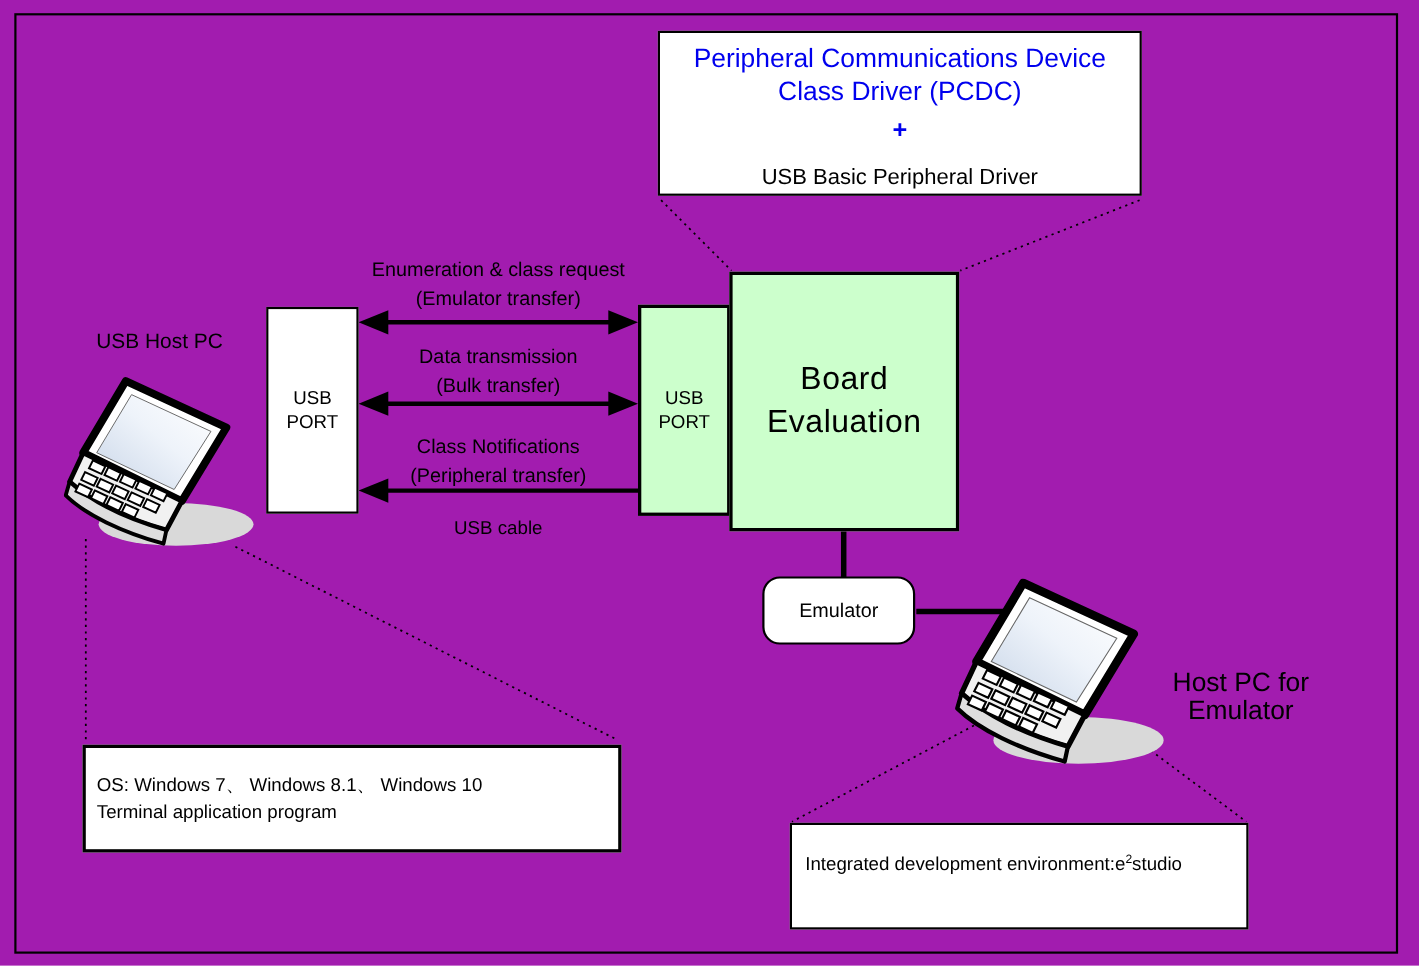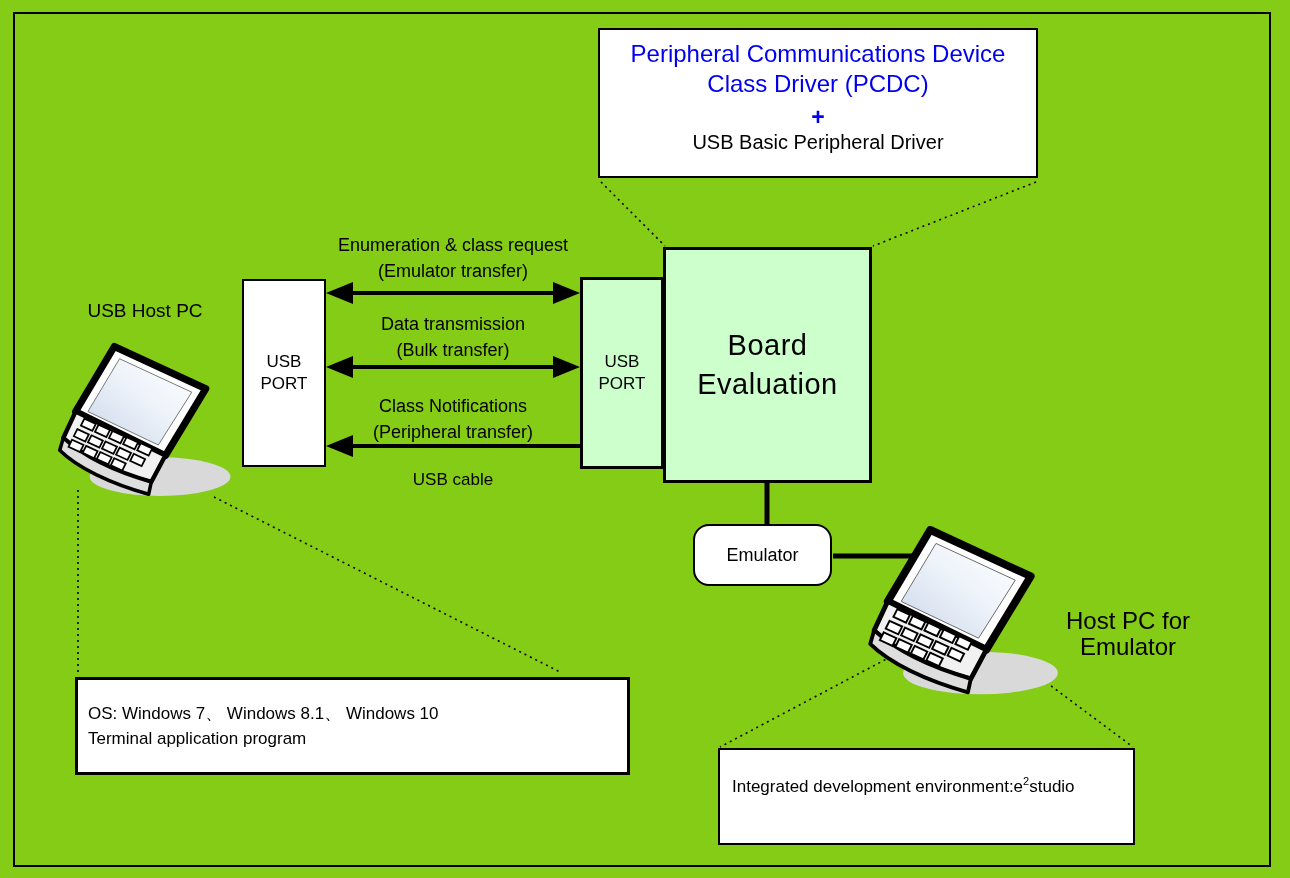--- a/index.html
+++ b/index.html
@@ -1,49 +1,49 @@
 <!DOCTYPE html>
 <html style="--accent-blue: #0000ee; --board-green: #ccffcc; --line-black: #000000;"><head>
 <meta charset="utf-8">
 <style>
   html,body { margin:0; padding:0; background:#ffffff; }
   .canvas {
-    position:relative; width:1290px; height:878px; background:#84cc16;
+    position:relative; width:1290px; height:878px; background:#a21caf;
     font-family:"Liberation Sans","DejaVu Sans",sans-serif; color:#000;
     overflow:hidden;
   }
   .frame { position:absolute; left:13px; top:12px; width:1254px; height:851px;
            border:2px solid #000; z-index:0; }
   .overlay { position:absolute; left:0; top:0; z-index:1; pointer-events:none; }
   .dot   { stroke:#000; stroke-width:1.6; stroke-dasharray:2 4; fill:none; }
   .thick { stroke:#000; stroke-width:5; fill:none; }
   .aline { stroke:#000; stroke-width:4; }
   .ahead { fill:#000; stroke:none; }
 
   .box { position:absolute; box-sizing:border-box; background:#fff;
          border:2px solid #000; z-index:2; }
   .green { background:var(--board-green,#ccffcc); border-width:3px; }
 
   .topbox { left:598px; top:28px; width:440px; height:150px; text-align:center; }
   .topbox .t1 { margin-top:9px; font-size:24px; line-height:30px; color:var(--accent-blue,#0000ee); }
   .topbox .plus { font-size:23px; font-weight:bold; color:var(--accent-blue,#0000ee); line-height:28px; margin-top:4px; }
-  .topbox .sub { font-size:20px; margin-top:0; color:#000; }
+  .topbox .sub { font-size:20px; margin-top:19px; color:#000; }
 
   .portL { left:242px; top:279px; width:84px;  height:188px; display:flex; align-items:center; justify-content:center; }
   .portR { left:580px; top:277px; width:84px;  height:192px; display:flex; align-items:center; justify-content:center; z-index:2; }
   .port-text { font-size:17px; line-height:22px; text-align:center; }
 
   .board { left:663px; top:247px; width:209px; height:236px; display:flex;
            align-items:center; justify-content:center; z-index:3; }
   .board-text { font-size:29px; line-height:39px; text-align:center; letter-spacing:0.5px; }
 
   .emu { left:693px; top:524px; width:139px; height:62px; border-radius:16px;
          display:flex; align-items:center; justify-content:center; font-size:18px; z-index:2; }
 
-  .noteL { left:75px;  top:677px; width:555px; height:98px; border-width:3px;
+  .noteL { left:75px;  top:677px; width:490px; height:98px; border-width:3px;
            display:flex; flex-direction:column; justify-content:center;
            padding-left:10px; font-size:17px; line-height:25px; }
   .noteR { left:718px; top:748px; width:417px; height:97px;
            padding:20px 0 0 12px; font-size:17px; line-height:23px; }
   .noteR sup { font-size:11px; }
 
   .label { position:absolute; z-index:2; color:#000; }
   .lbl-hostpc { left:70px; top:300px; width:150px; text-align:center; font-size:19px; }
   .xfer { left:323px; width:260px; text-align:center; font-size:18px; line-height:26px; }
   .xfer.g1 { top:232px; } .xfer.g2 { top:311px; } .xfer.g3 { top:393px; }

